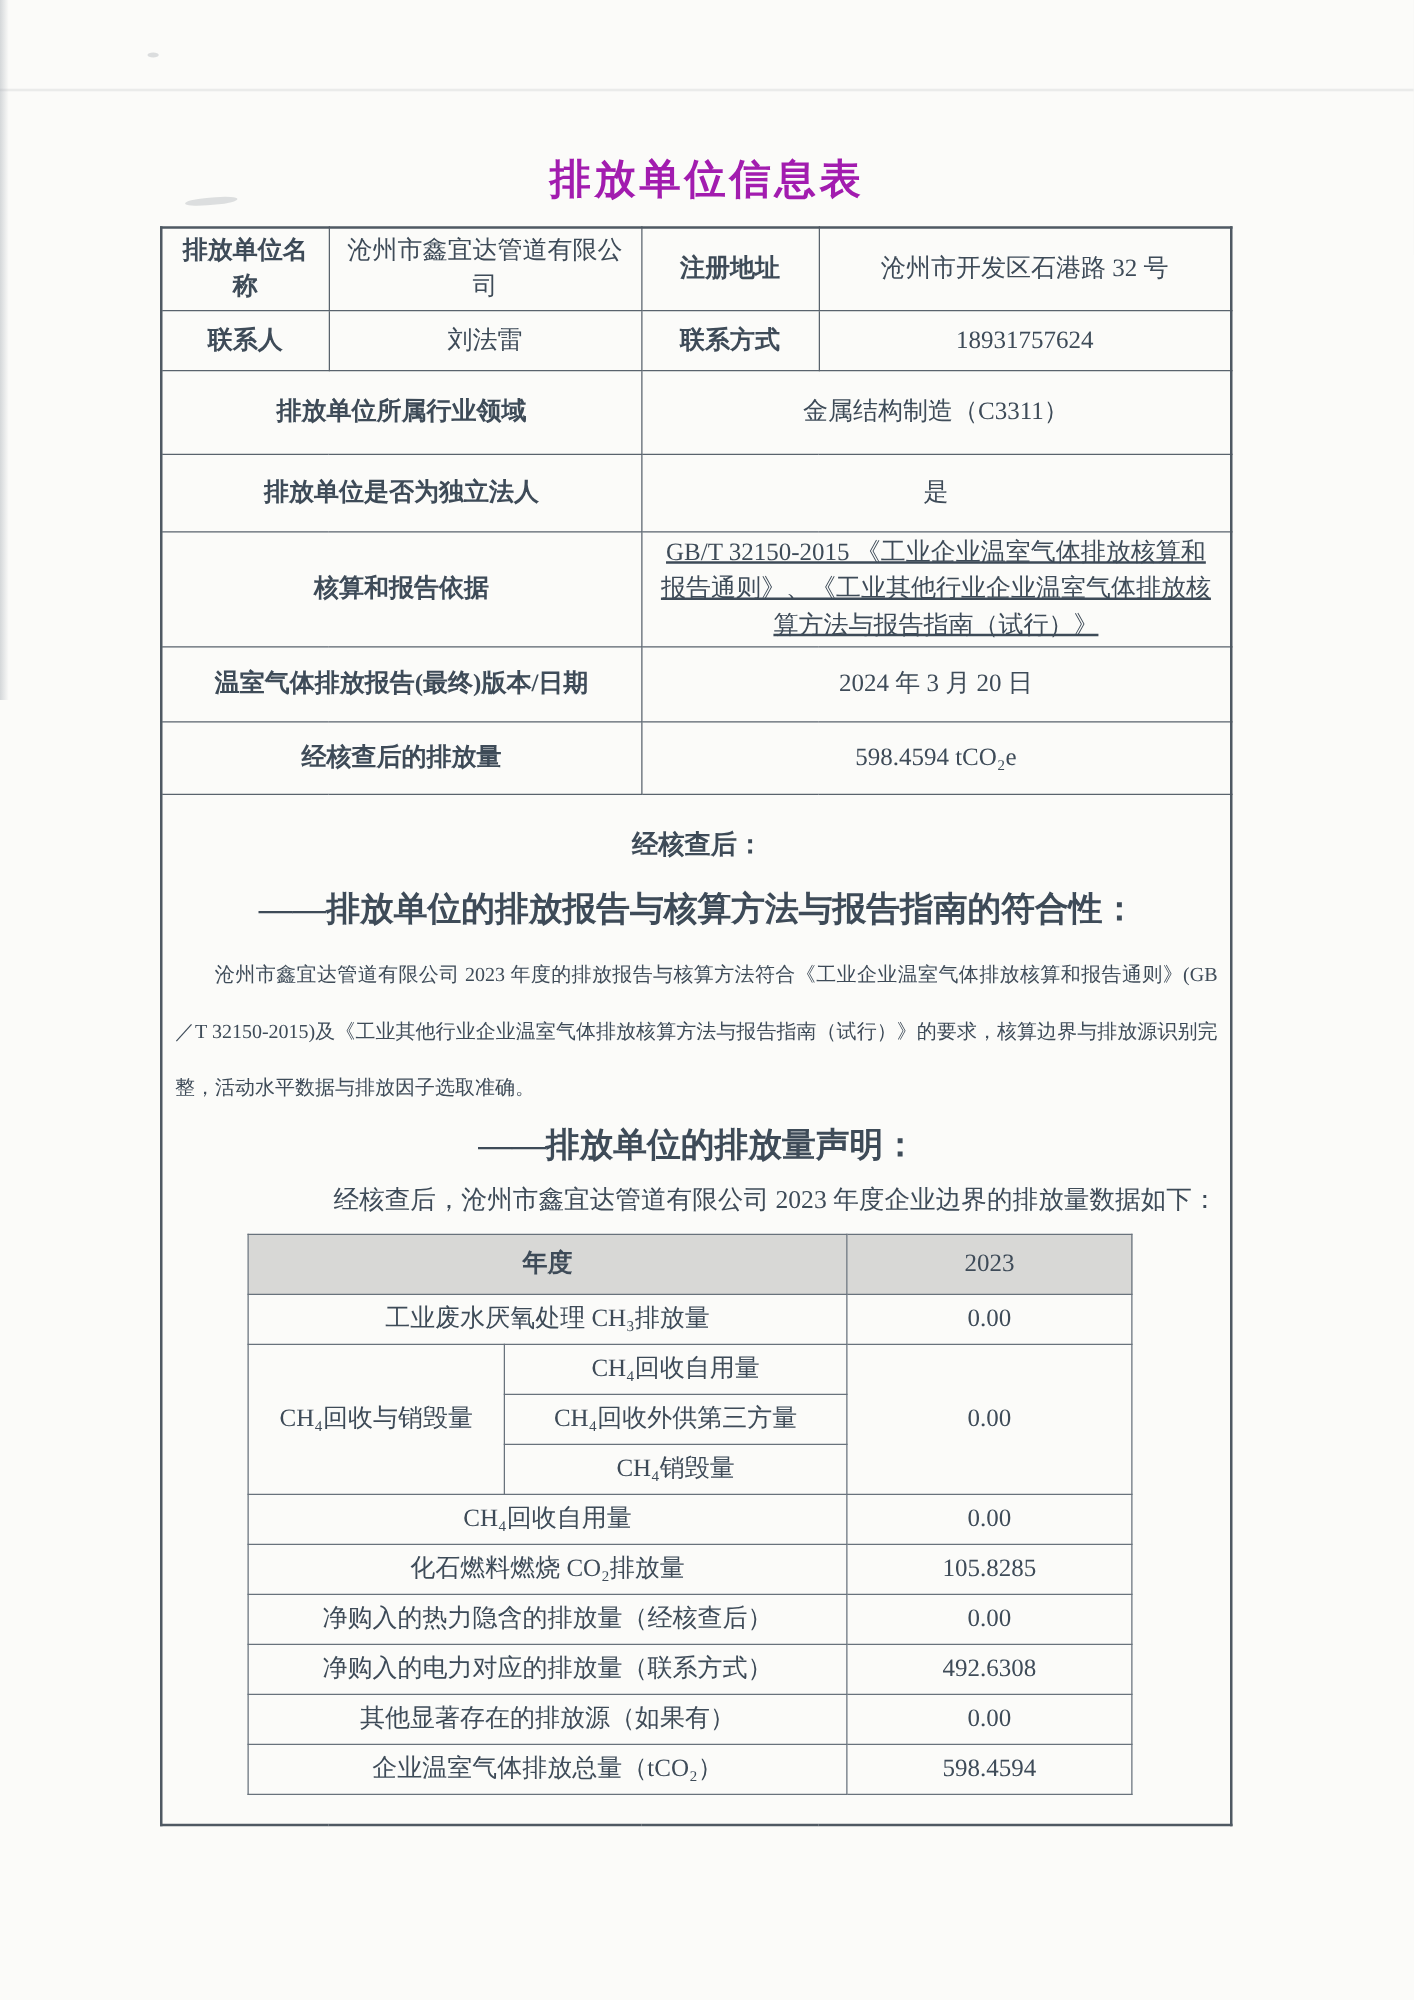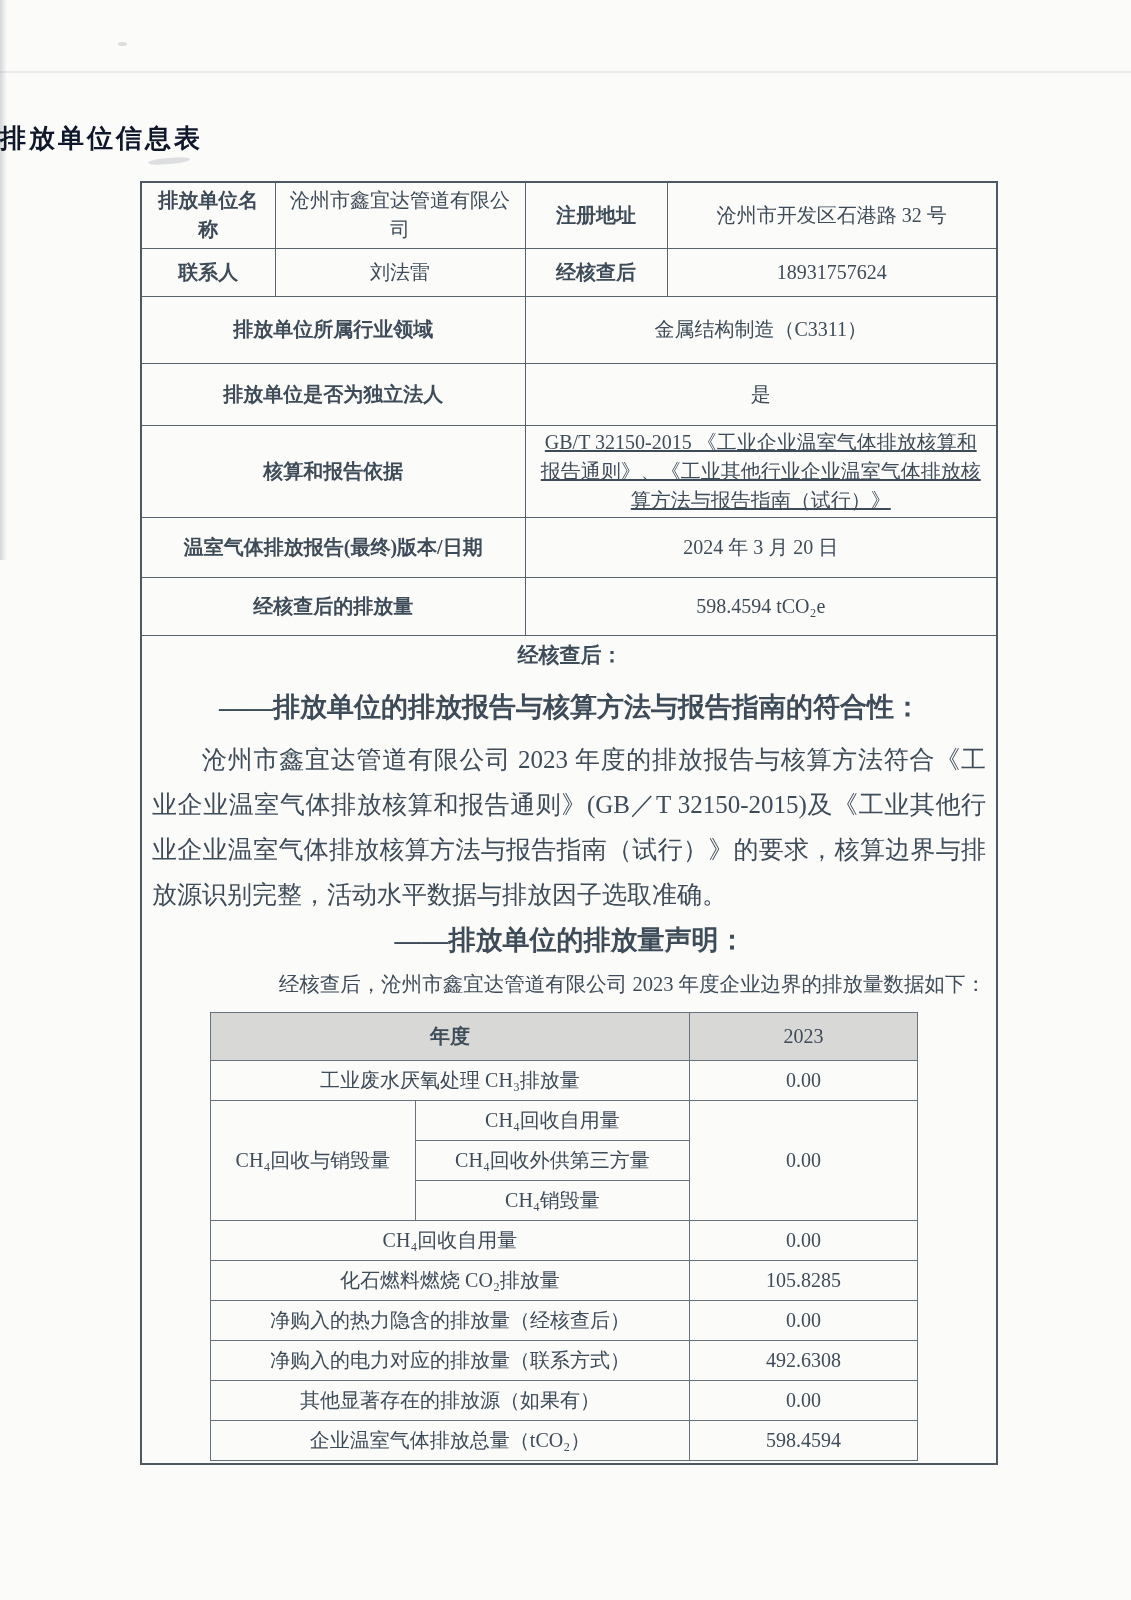--- a/index.html
+++ b/index.html
@@ -30,29 +30,30 @@
     border-radius:50% / 60%;
     transform:rotate(-5deg);
   }
   .dot-smudge {
     position:absolute; left:118px; top:42px; width:9px; height:4px;
     background:rgba(160,166,172,0.35); border-radius:50%;
   }
 
   .doc-title {
     position:absolute; top:121px; left:0; width:100%;
+    text-align:center;
     font-family:"Liberation Sans","DejaVu Sans",sans-serif;
     font-weight:bold;
-    font-size:26px;
+    font-size:33px;
     letter-spacing:3px;
-    color:#0f172a;
+    color:#a21caf;
   }
 
   table.outer {
-    position:absolute; left:140px; top:181px;
+    position:absolute; left:128px; top:181px;
     width:856px;
     border-collapse:collapse;
     table-layout:fixed;
   }
   table.outer td {
     border:1.6px solid #59636d;
     text-align:center;
     vertical-align:middle;
     font-size:20px;
     padding:2px 10px;
@@ -63,21 +64,21 @@
   td.pad-narrow { padding:2px 18px; }
   td.basis-val { line-height:30px; font-size:20px; padding:2px 14px;text-decoration:underline; }
 
   td.conclusion-cell {
     text-align:left;
     vertical-align:top;
     padding:12px 16px 0 16px;
   }
   .c-head  { font-weight:bold; font-size:21px; margin:2px 0 18px 2px; }
   .c-sub   { font-weight:bold; font-size:27px; margin:0 0 10px 2px; }
-  .c-body  { font-size:25px; line-height:45px; text-align:justify; text-indent:2em; margin:0 0 4px; }
+  .c-body  { font-size:16px; line-height:45px; text-align:justify; text-indent:2em; margin:0 0 4px; }
   .c-intro { font-size:20.5px; text-indent:2em; margin:10px 0 12px;text-align:right; }
 
   table.inner {
     margin-left:58px;
     width:707px;
     border-collapse:collapse;
     table-layout:fixed;
   }
   table.inner td {
     border:1.5px solid #68727c;
@@ -116,21 +117,21 @@
     <tbody>
       <tr style="height:66px">
         <td class="lbl pad-narrow">排放单位名称</td>
         <td>沧州市鑫宜达管道有限公司</td>
         <td class="lbl">注册地址</td>
         <td>沧州市开发区石港路 32 号</td>
       </tr>
       <tr style="height:48px">
         <td class="lbl">联系人</td>
         <td>刘法雷</td>
-        <td class="lbl">经核查后</td>
+        <td class="lbl">联系方式</td>
         <td>18931757624</td>
       </tr>
       <tr style="height:67px">
         <td class="lbl" colspan="2">排放单位所属行业领域</td>
         <td colspan="2">金属结构制造（C3311）</td>
       </tr>
       <tr style="height:62px">
         <td class="lbl" colspan="2">排放单位是否为独立法人</td>
         <td colspan="2">是</td>
       </tr>

